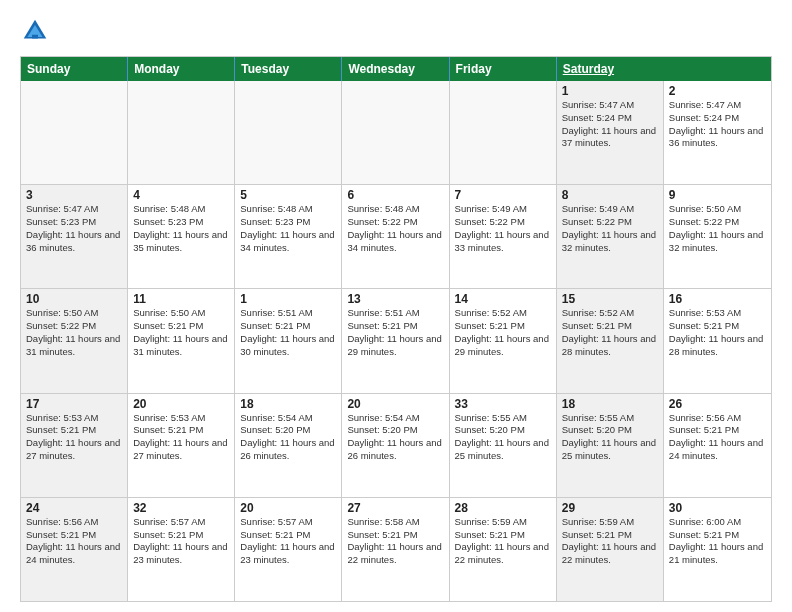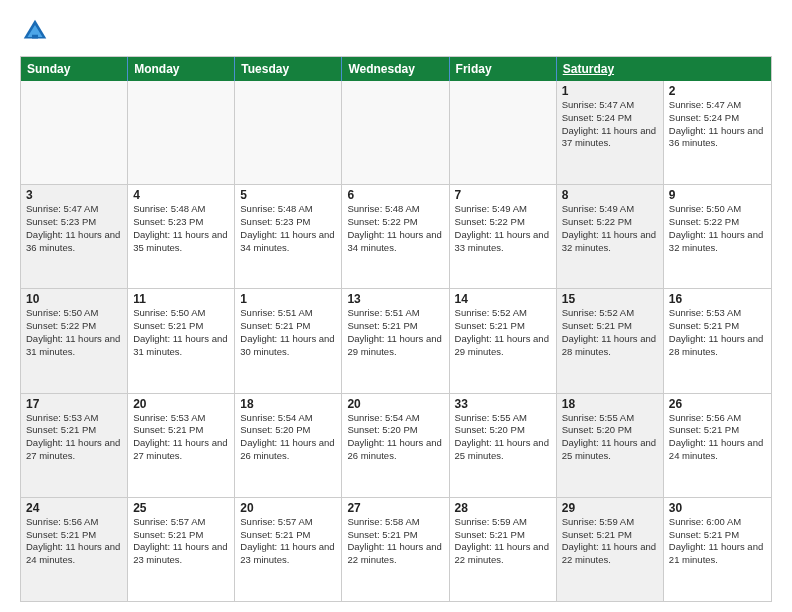--- a/index.html
+++ b/index.html
@@ -245,21 +245,21 @@
             <span class="day-num">26</span>
             <div class="day-info">Sunrise: 5:56 AM<br>Sunset: 5:21 PM<br>Daylight: 11 hours and 24 minutes.</div>
           </div>
         </div>
         <div class="cal-row">
           <div class="cal-cell shaded">
             <span class="day-num">24</span>
             <div class="day-info">Sunrise: 5:56 AM<br>Sunset: 5:21 PM<br>Daylight: 11 hours and 24 minutes.</div>
           </div>
           <div class="cal-cell">
-            <span class="day-num">25</span>
+            <span class="day-num">32</span>
             <div class="day-info">Sunrise: 5:57 AM<br>Sunset: 5:21 PM<br>Daylight: 11 hours and 23 minutes.</div>
           </div>
           <div class="cal-cell">
             <span class="day-num">20</span>
             <div class="day-info">Sunrise: 5:57 AM<br>Sunset: 5:21 PM<br>Daylight: 11 hours and 23 minutes.</div>
           </div>
           <div class="cal-cell">
             <span class="day-num">27</span>
             <div class="day-info">Sunrise: 5:58 AM<br>Sunset: 5:21 PM<br>Daylight: 11 hours and 22 minutes.</div>
           </div>

